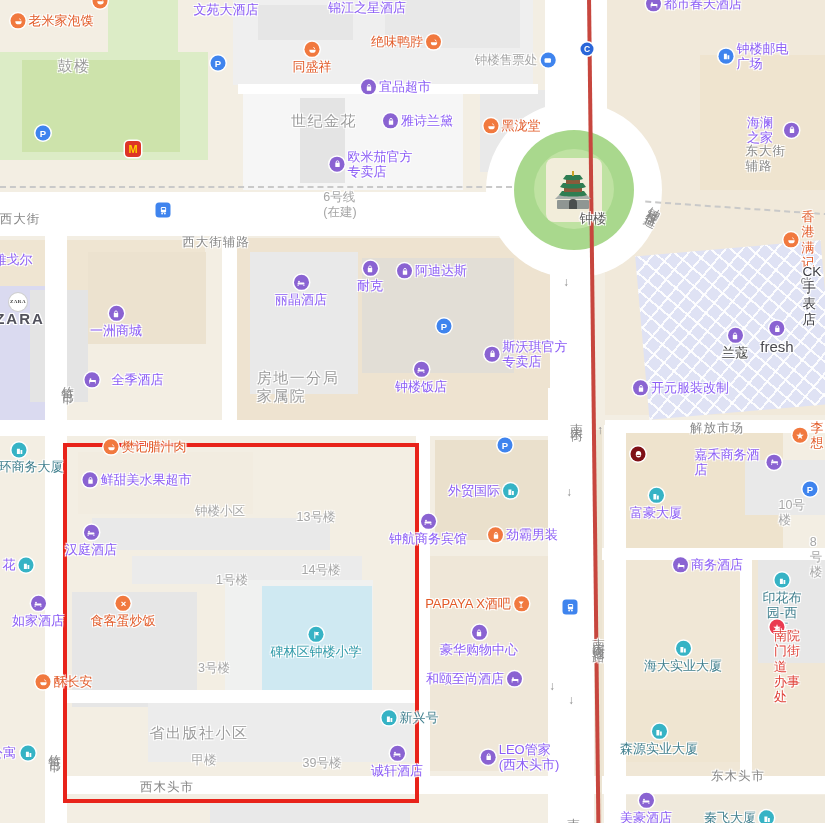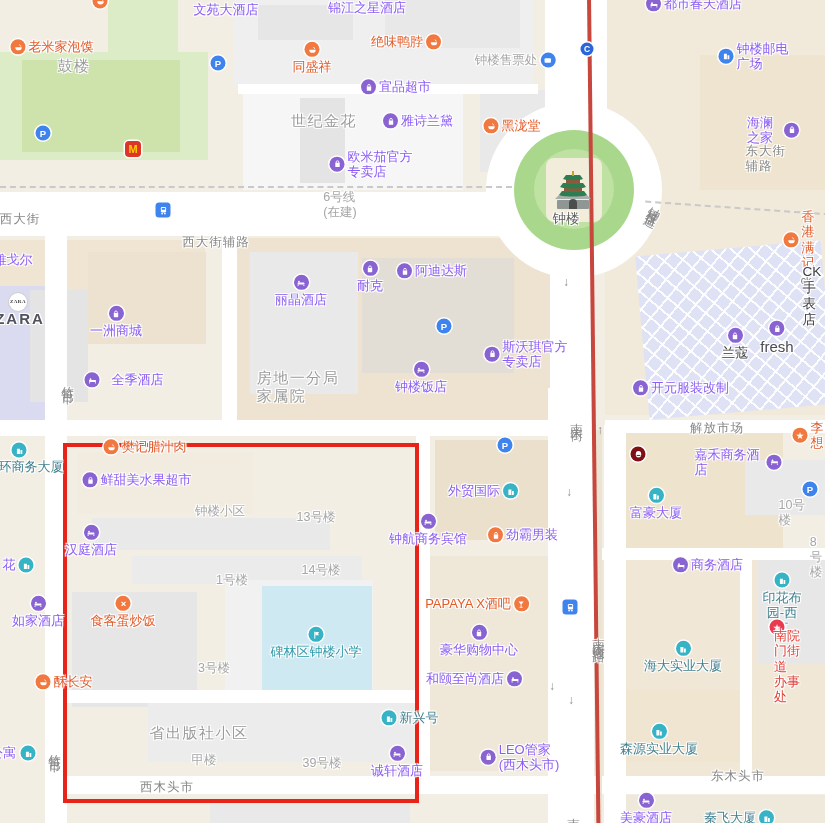--- a/index.html
+++ b/index.html
@@ -129,21 +129,21 @@
         <span class="picon ic-orange">
           <svg width="10" height="10" viewBox="0 0 10 10" fill="#fff">
             <path d="M1.8 4.8h6.4a3.2 3.2 0 0 1-6.4 0z"></path>
             <path d="M6 2.2l1.3 1.9" stroke="#fff" stroke-width=".9"></path>
           </svg>
         </span>
       </div>
       <div class="poi row" style="left: 367px; top: 8px;">
         <span class="ptxt tk-purple">锦江之星酒店</span>
       </div>
-      <div class="poi row" style="left: 52px; top: 47px;">
+      <div class="poi row" style="left: 52px; top: 21px;">
         <span class="picon ic-orange">
           <svg width="10" height="10" viewBox="0 0 10 10" fill="#fff">
             <path d="M1.8 4.8h6.4a3.2 3.2 0 0 1-6.4 0z"></path>
             <path d="M6 2.2l1.3 1.9" stroke="#fff" stroke-width=".9"></path>
           </svg>
         </span>
         <span class="ptxt tk-orange">老米家泡馍</span>
       </div>
       <div class="poi row" style="left: 74px; top: 66px;">
         <span class="ptxt tk-biggray">鼓楼</span>
@@ -265,21 +265,21 @@
             <path d="M4 30l4-4h28l4 4z" fill="#a8aeab"></path>
             <path d="M8 26c4 2 24 2 28 0l-3-4H11z" fill="#2e7d52"></path>
             <rect x="13" y="18" width="18" height="5" fill="#8a5a3b"></rect>
             <path d="M9 18c4 2 22 2 26 0l-3-4H12z" fill="#2e7d52"></path>
             <rect x="15" y="10" width="14" height="5" fill="#8a5a3b"></rect>
             <path d="M12 10c3 1.6 17 1.6 20 0l-3-4H15z" fill="#2e7d52"></path>
             <rect x="21" y="2" width="2" height="5" fill="#c9a227"></rect>
           </svg>
         </span>
       </div>
-      <div class="poi row" style="left: 566px; top: 219px;">
+      <div class="poi row" style="left: 593px; top: 219px;">
         <span class="ptxt tk-tower">钟楼</span>
       </div>
       <div class="poi row vert" style="left: 658px; top: 204px; transform: translate(-50%, -50%) rotate(25deg);">
         <span class="ptxt tk-street">钟楼盘道</span>
       </div>
       <div class="poi row" style="left: 340px; top: 205px;">
         <span class="ptxt tk-gray">6号线
 (在建)</span>
       </div>
       <div class="poi row" style="left: 20px; top: 219px;">

